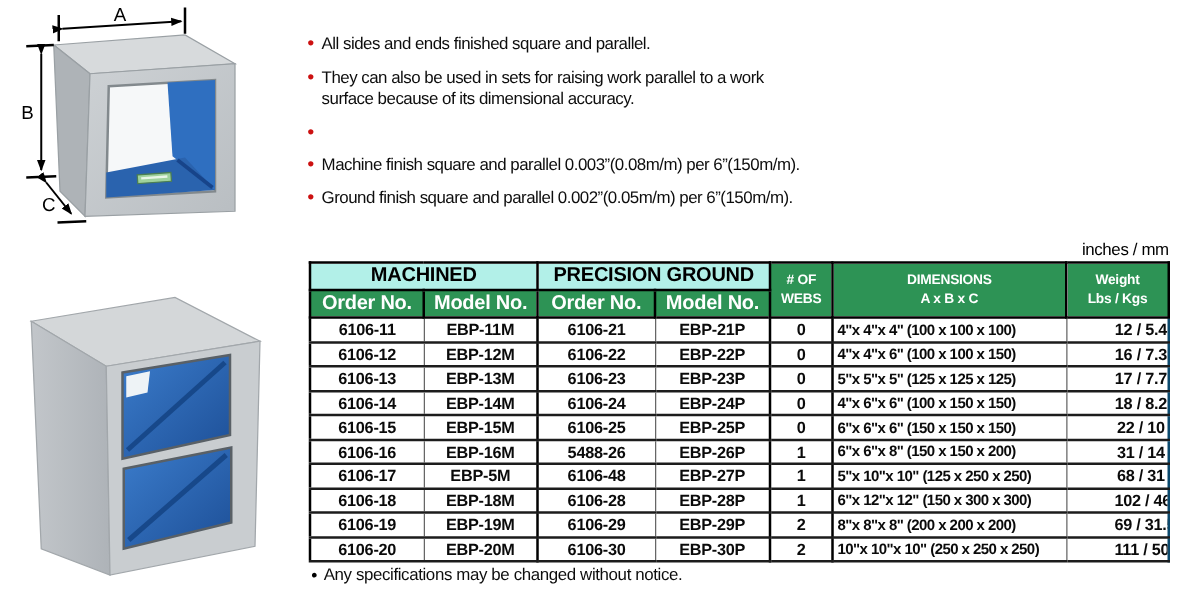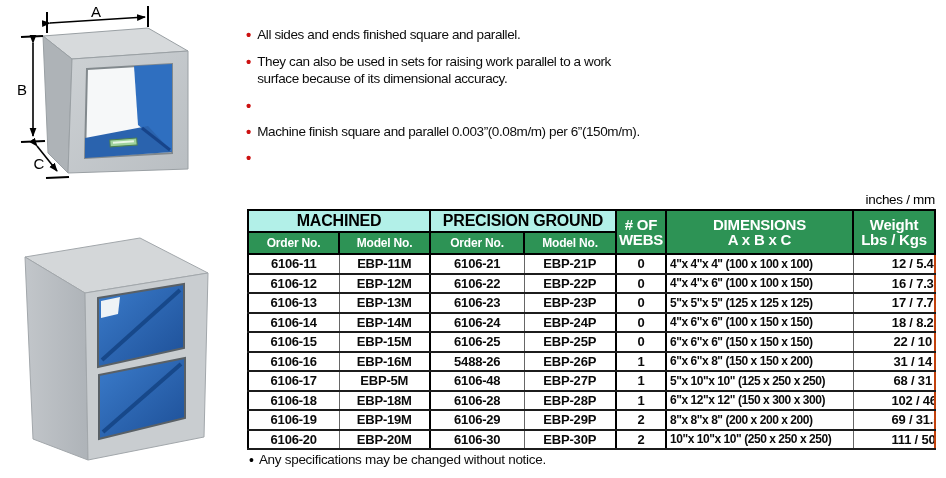--- a/index.html
+++ b/index.html
@@ -16,29 +16,29 @@
   .feature-item{display:flex; align-items:flex-start; margin-bottom:9px;}
   .bullet{color:var(--red,#cc1111); font-size:15px; line-height:17px; margin-right:6px; font-weight:bold;}
   .ftext{font-size:13.5px; line-height:17.5px; letter-spacing:-0.4px; white-space:pre-line; color:#0d0d0d;}
   
   .units{position:absolute; top:192px; right:11px; font-size:13.5px; letter-spacing:-0.3px; color:#000;}
   
   .tablewrap{position:absolute; left:247px; top:209px;}
   table.spec{border-collapse:collapse; table-layout:fixed; width:687px; border:2px solid #000; background:#fff;}
   table.spec th{border:2px solid #000; padding:0; font-weight:bold; overflow:hidden;}
   th.cyan{background:var(--cyan,#b2f0e8); color:#000000; font-size:16px; height:20px; letter-spacing:-0.2px;text-align:center;}
-  th.green{background:var(--green,#2d9355); color:#fff; font-size:12px; height:20px; letter-spacing:-0.2px;}
-  th.two-line{white-space:pre-line; line-height:15px; font-size:15px;margin-top:33px;}
+  th.green{background:var(--green,#2d9355); color:#fff; font-size:16px; height:20px; letter-spacing:-0.2px;}
+  th.two-line{white-space:pre-line; line-height:15px; font-size:11px;margin-top:33px;}
   table.spec td{
     border-right:1px solid #666; border-bottom:2px solid #1c1c1c;
     height:17.5px; text-align:center; font-weight:bold; font-size:13px;
     color:#0a0a0a; padding:0; overflow:hidden; white-space:nowrap; letter-spacing:-0.2px;
   }
   table.spec td:nth-child(2), table.spec td:nth-child(4), table.spec td:nth-child(5){border-right:2px solid #000;}
-  table.spec td:nth-child(7){border-right:2px solid #c2410c;padding-left:38px;}
+  table.spec td:nth-child(7){border-right:2px solid #0c4a6e;padding-left:38px;}
   table.spec td.dims{text-align:left; padding-left:3px; font-size:12px; letter-spacing:-0.45px;}
   
   .footnote{position:absolute; left:249px; top:452px; display:flex; align-items:flex-start;}
   .footnote .fn-bullet{color:#000; font-size:14px; line-height:16px; margin-right:5px;}
   .footnote .fn-text{font-size:13.5px; line-height:16px; letter-spacing:-0.3px; color:#0d0d0d;}
 </style>
 </head>
 <body>
 
 <div class="page">
@@ -94,20 +94,21 @@
       </div>
       <div class="feature-item">
         <span class="bullet">•</span>
       </div>
       <div class="feature-item">
         <span class="bullet">•</span>
         <span class="ftext">Machine finish square and parallel 0.003”(0.08m/m) per 6”(150m/m).</span>
       </div>
       <div class="feature-item">
         <span class="bullet">•</span>
+        <span class="ftext">Ground finish square and parallel 0.002”(0.05m/m) per 6”(150m/m).</span>
       </div>
     </div>
 
   <div class="units">inches / mm</div>
 
   <div class="tablewrap">
     <table class="spec">
       <colgroup>
         <col style="width:91px">
           <col style="width:91px">

